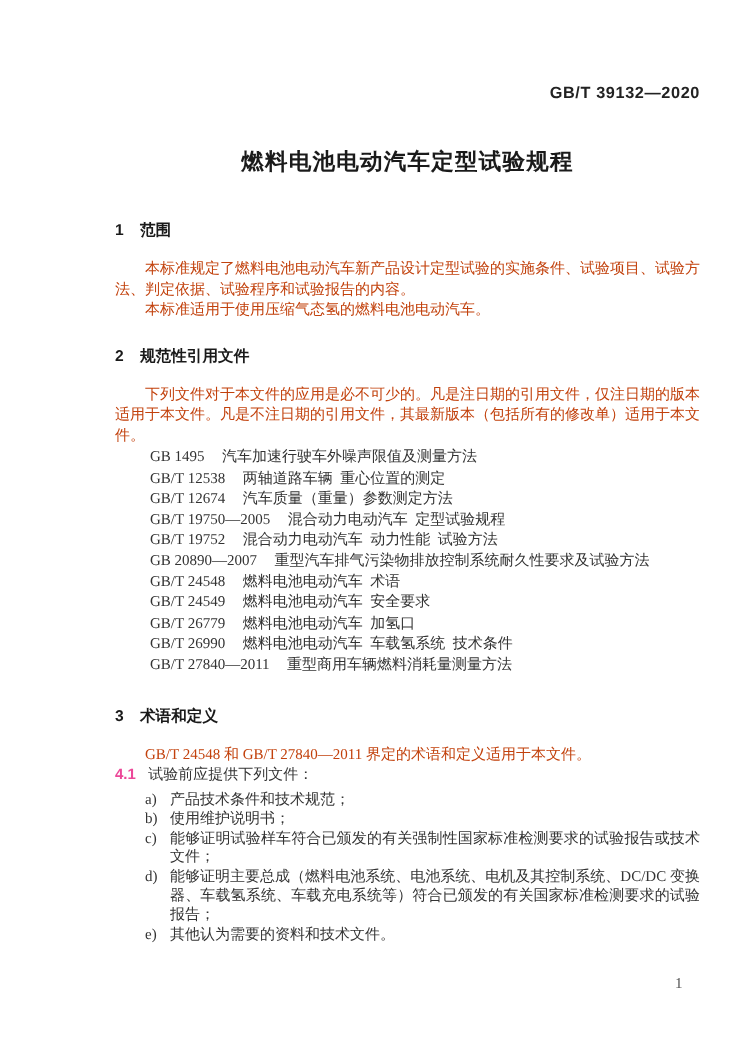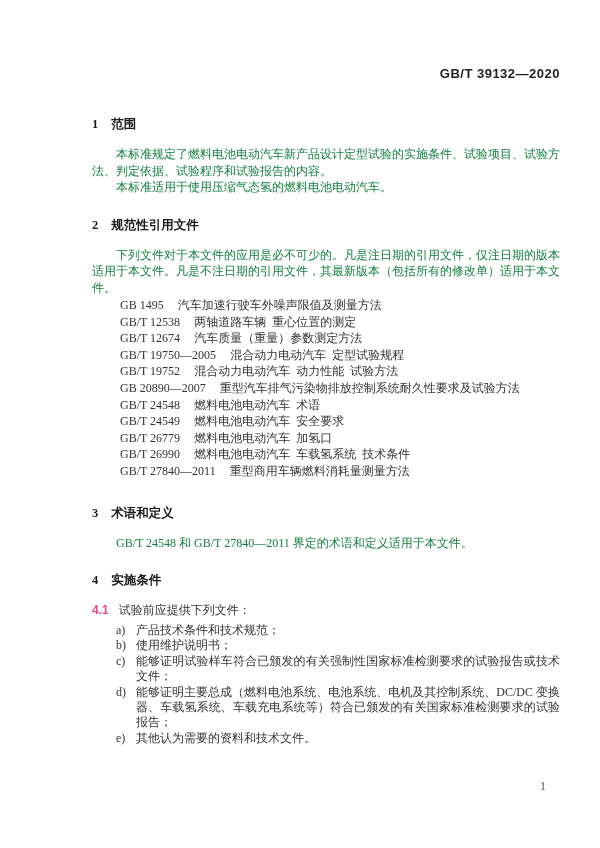--- a/index.html
+++ b/index.html
@@ -32,33 +32,33 @@
     text-align: center;
     font-family: "Liberation Sans", "DejaVu Sans", sans-serif;
     font-weight: bold;
     font-size: 18px;
     color: #1a1a1a;
     letter-spacing: 1px;
     margin-top: 36px;
   }
   
   .sec-heading {
-    font-family: Liberation Serif, serif;
+    font-family: Liberation Sans, sans-serif;
     font-weight: bold;
     font-size: 12.5px;
     color: #1a1a1a;
     margin-top: 21px;
     margin-bottom: 13px;
   }
   .sec-heading .sec-num { margin-right: 13px; }
   .sec-heading-first { margin-top: 35px; }
   p.body-para {
     line-height: 16.5px;
     text-indent: 2em;
-    color: #15803d;
+    color: #c2410c;
     text-align: justify;
   }
   
   .ref-list {
     list-style: none;
     padding-left: 28px;
     margin-top: 1px;
   }
   .ref-list li {
     line-height: 16.6px;
@@ -105,20 +105,21 @@
   }
   .spacer-after-refs { height: 4px; }
 </style>
 </head>
 <body>
 
 <div class="page">
 
   <div class="doc-header">GB/T 39132—2020</div>
 
+  <h1 class="doc-title">燃料电池电动汽车定型试验规程</h1>
 
   <div class="sec-heading sec-heading-first">
     <span class="sec-num">1</span><span>范围</span>
   </div>
   <p class="body-para">本标准规定了燃料电池电动汽车新产品设计定型试验的实施条件、试验项目、试验方法、判定依据、试验程序和试验报告的内容。</p>
   <p class="body-para">本标准适用于使用压缩气态氢的燃料电池电动汽车。</p>
 
   <div class="sec-heading">
     <span class="sec-num">2</span><span>规范性引用文件</span>
   </div>
@@ -138,23 +139,20 @@
     <li><span class="ref-code">GB/T 27840—2011</span><span class="ref-title">重型商用车辆燃料消耗量测量方法</span></li>
   </ul>
 
   <div class="spacer-after-refs"></div>
 
   <div class="sec-heading">
     <span class="sec-num">3</span><span>术语和定义</span>
   </div>
   <p class="body-para">GB/T 24548 和 GB/T 27840—2011 界定的术语和定义适用于本文件。</p>
 
-  <div class="sec-heading">
-    <span class="sec-num">4</span><span>实施条件</span>
-  </div>
 
   <div class="clause">
     <span class="clause-num">4.1</span><span>试验前应提供下列文件：</span>
   </div>
 
   <div class="letter-list">
     <div class="letter-item">
       <span class="letter-label">a)</span>
       <span class="letter-text">产品技术条件和技术规范；</span>
     </div>

